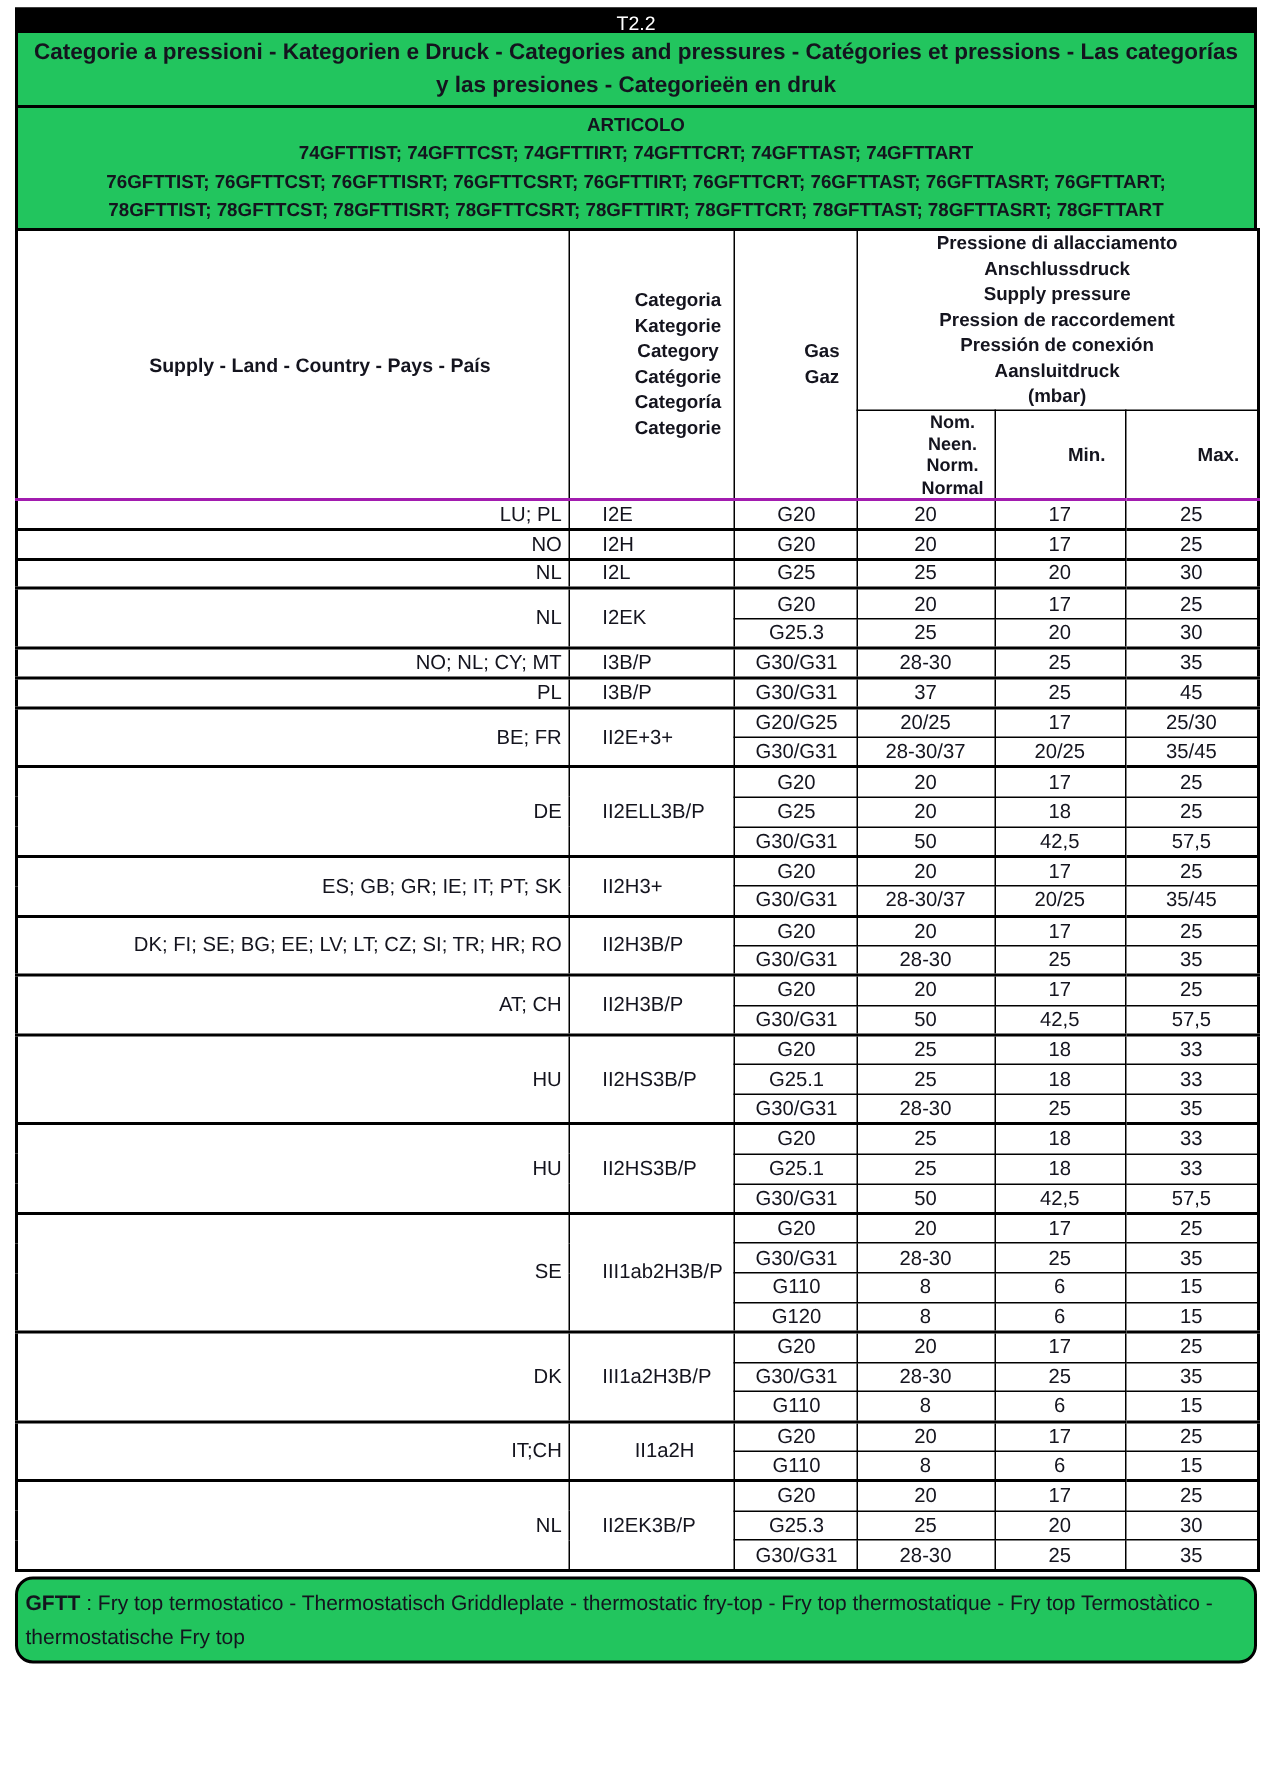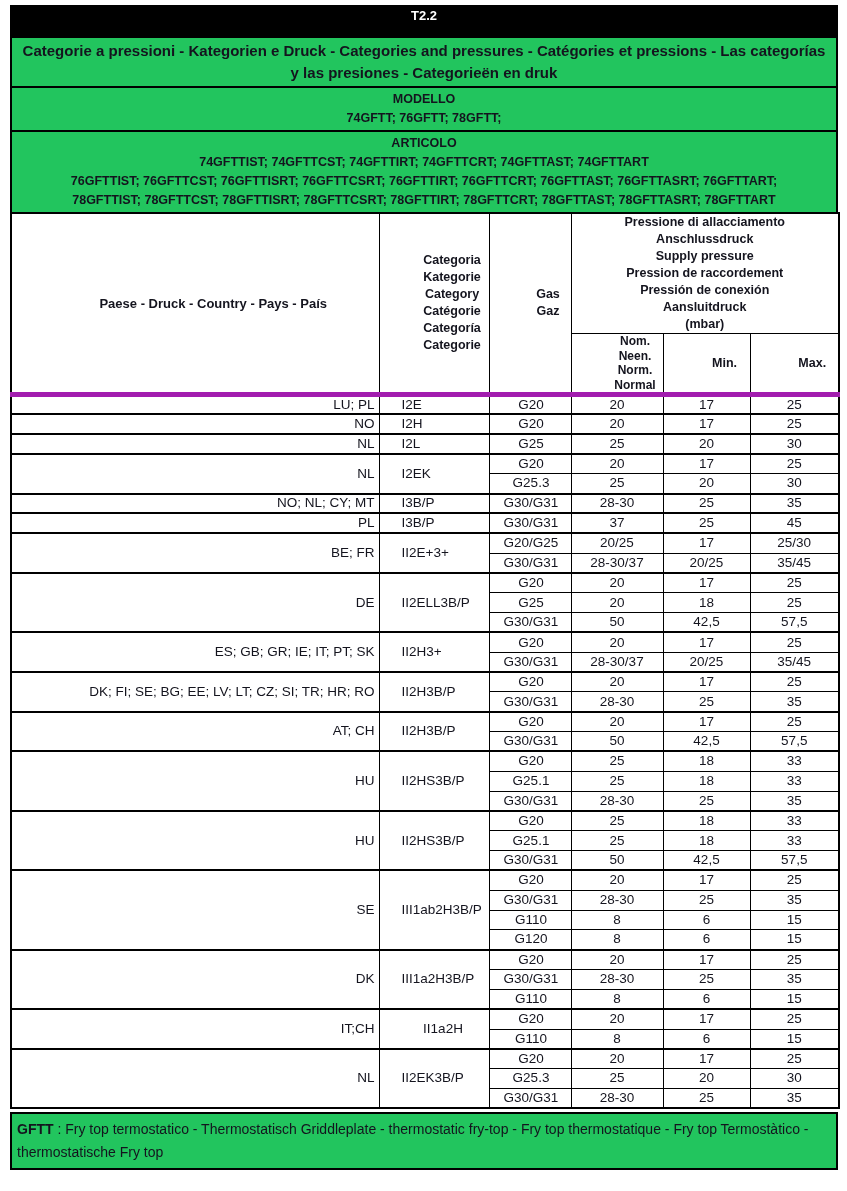--- a/index.html
+++ b/index.html
@@ -9,22 +9,22 @@
     font-family: "Liberation Sans", sans-serif;
     color: #14141e;
     overflow: hidden;
   }
   .sheet { width: 828px; margin: 5px 9px 0 10px; }
 
   .box { border: 2px solid #000; margin-top: -2px; background: #22c55e; }
 
   .t-bar {
     background: #000; color: #fff;
-    text-align: center; font-weight: bold;
-    font-size: 13px; line-height: 17px; height: 33px;
+    text-align: center; font-weight: normal;
+    font-size: 13px; line-height: 17px; height: 17px;
     margin-top: 0;
   }
   .title-box {
     text-align: center; font-weight: bold;
     font-size: 15px; line-height: 22px;
     padding: 2px 6px 2px 6px;
   }
   .modello-box, .articolo-box {
     text-align: center; font-weight: bold;
     font-size: 12.5px; line-height: 19px;
@@ -49,77 +49,73 @@
     text-align: center;
     vertical-align: middle;
     font-size: 12.5px;
     line-height: 17px;
   }
   thead .h-country { font-size: 13px; }
   thead .h-pressure { line-height: 17px; border-bottom: 1px solid #000; }
   thead .h-nom { font-size: 12px; line-height: 14.5px; }
   thead tr.h-row1 { height: 119px; }
   thead tr.h-row2 { height: 59px; }
-  thead tr.h-row2 th, thead th[rowspan] { border-bottom: 5px solid #a21caf; padding-left: 36px; }
+  thead tr.h-row2 th, thead th[rowspan] { border-bottom: 2px solid #a21caf; padding-left: 36px; }
 
   tbody td {
     font-size: 13.5px;
     line-height: 1.05;
     height: 19.83px;
     padding: 0 4px;
     vertical-align: middle;
   }
   tbody td.col-country { text-align: right; padding-left: 5px; }
   tbody td.col-category { text-align: left; padding-left: 22px; }
   tbody td.col-category.center { text-align: center; }
   tbody td.col-gas { text-align: center; padding-left: 6px; }
   tbody td.col-num { text-align: center; }
   tbody tr.group-start td { border-top: 2px solid #000; }
 
   .footer-box {
     font-size: 14px;
     padding: 7px 5px;
   }
   .footer-box b { font-weight: bold; }
-  .gftt-box { margin-top: 3px; line-height: 23px; padding: 4px 5px; }
+  .gftt-box { margin-top: 3px; line-height: 23px; padding: 4px 5px; border-radius: 12px; }
   .gft-box { line-height: 20px; }
 </style>
 </head>
 <body>
 
 <div class="sheet">
 
   <div class="box t-bar">T2.2</div>
 
   <div class="box title-box">Categorie a pressioni - Kategorien e Druck - Categories and pressures - Catégories et pressions - Las categorías y las presiones - Categorieën en druk</div>
 
-  <div class="box modello-box">
-    <div>MODELLO</div>
-    <div>74GFTT; 76GFTT; 78GFTT;</div>
-  </div>
 
   <div class="box articolo-box">
     <div>ARTICOLO</div>
     <div class="pre-lines">74GFTTIST; 74GFTTCST; 74GFTTIRT; 74GFTTCRT; 74GFTTAST; 74GFTTART
 76GFTTIST; 76GFTTCST; 76GFTTISRT; 76GFTTCSRT; 76GFTTIRT; 76GFTTCRT; 76GFTTAST; 76GFTTASRT; 76GFTTART;
 78GFTTIST; 78GFTTCST; 78GFTTISRT; 78GFTTCSRT; 78GFTTIRT; 78GFTTCRT; 78GFTTAST; 78GFTTASRT; 78GFTTART</div>
   </div>
 
   <table class="main-table">
     <colgroup>
       <col style="width:368px">
       <col style="width:110px">
       <col style="width:82px">
       <col style="width:92px">
       <col style="width:87px">
       <col style="width:89px">
     </colgroup>
     <thead>
       <tr class="h-row1">
-        <th rowspan="2" class="h-country">Paese - Druck - Country - Pays - País</th>
+        <th rowspan="2" class="h-country">Supply - Land - Country - Pays - País</th>
         <th rowspan="2" class="pre-lines">Categoria
 Kategorie
 Category
 Catégorie
 Categoría
 Categorie</th>
         <th rowspan="2" class="pre-lines">Gas
 Gaz</th>
         <th colspan="3" class="h-pressure pre-lines">Pressione di allacciamento
 Anschlussdruck

